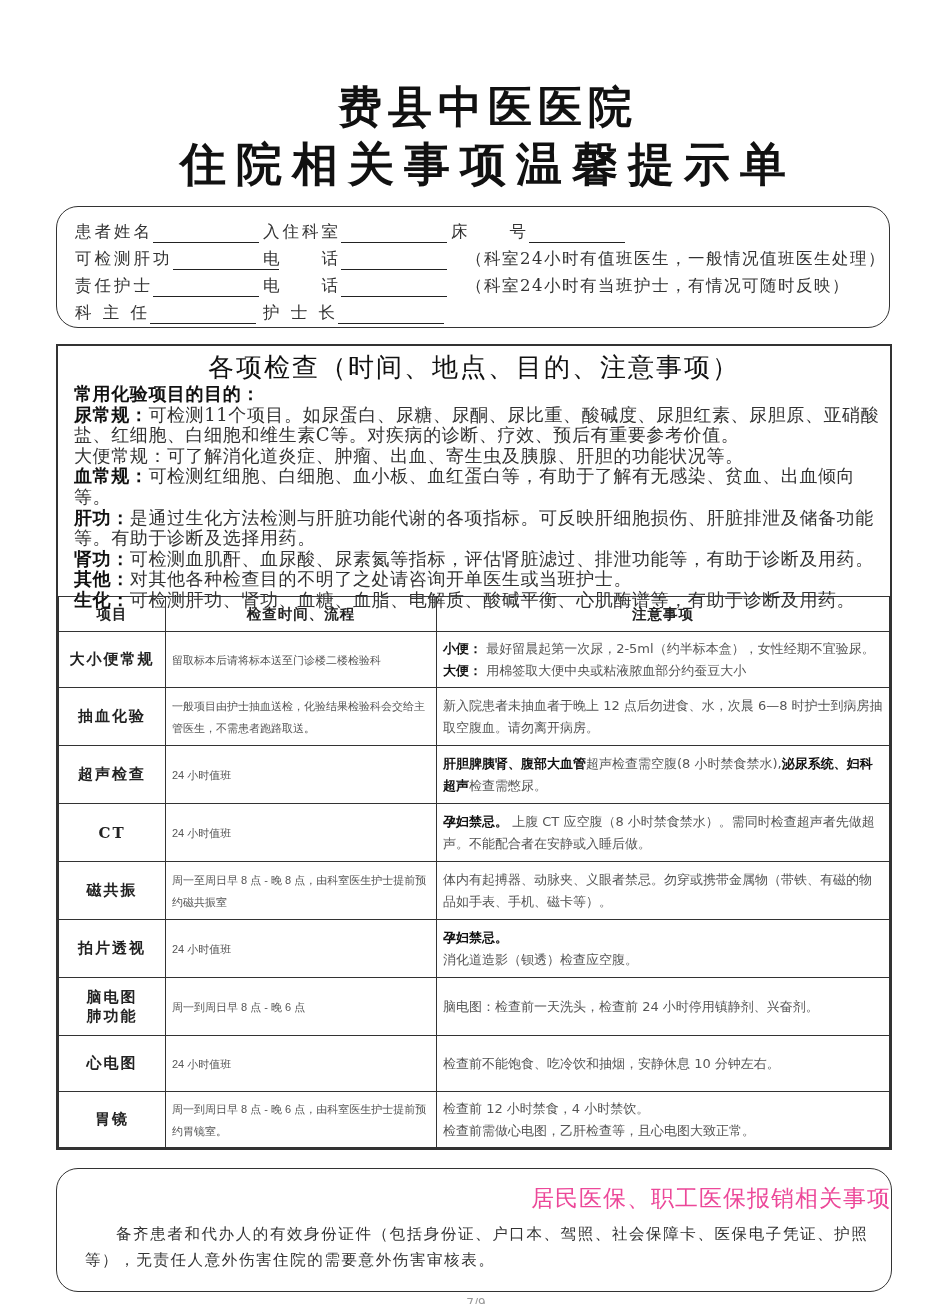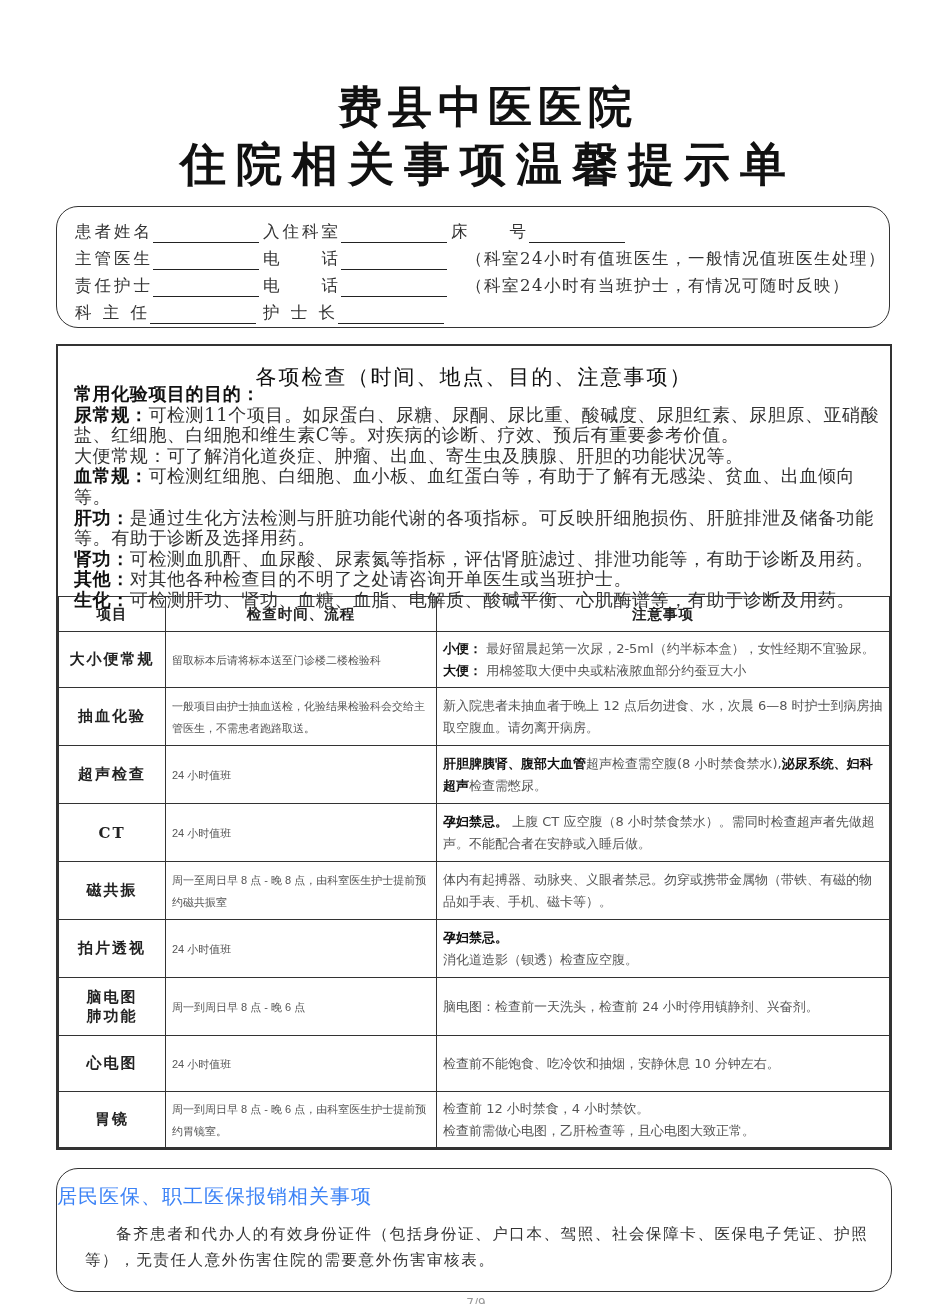--- a/index.html
+++ b/index.html
@@ -13,53 +13,53 @@
   .info-box { position:absolute; left:56px; top:206px; width:834px; height:122px;
               border:1.5px solid #333; border-radius:22px; box-sizing:border-box; }
   .info-row { position:absolute; left:18px; height:26px; font-size:16.5px; color:#333; white-space:nowrap; }
   .field { position:absolute; top:0; }
   .field .lbl { display:inline-block; letter-spacing:3px; }
   .field .blank { display:inline-block; width:106px; border-bottom:1px solid #222; height:18px; vertical-align:bottom; margin-left:0; }
   .note { position:absolute; left:374px; top:0; letter-spacing:1.5px;margin-left:17px; }
 
   .exam { position:absolute; left:56px; top:344px; width:836px; height:806px;
           border:2px solid #333; box-sizing:border-box; }
-  .exam-title { position:absolute; left:0; top:17px; width:100%; text-align:center; font-size:21px; letter-spacing:2px; color:#111; }
+  .exam-title { position:absolute; left:0; top:4px; width:100%; text-align:center; font-size:26px; letter-spacing:2px; color:#111; }
   .purpose { position:absolute; left:16px; top:38px; width:808px; font-size:18px; line-height:20.6px; color:#333; letter-spacing:0.6px; }
   .purpose b { color:#111; }
   .purpose p { margin:0; }
 
   table.exam-table { position:absolute; left:0; top:250px; width:832px; border-collapse:collapse; font-size:13.5px; }
   table.exam-table td, table.exam-table th { border:1.5px solid #333; padding:0 6px; vertical-align:middle;margin-top:40px; }
   table.exam-table th { height:34px; font-weight:bold; font-size:14.5px; color:#222; letter-spacing:1px; }
   .c1 { width:94px; text-align:center; font-weight:bold; font-size:15px; color:#222; letter-spacing:2px; }
   .c2 { width:258px; color:#555; line-height:22px; font-family:Liberation Sans, sans-serif; font-size:11px; }
   .c3 { color:#555; line-height:22px; font-family:"DejaVu Sans","Liberation Sans",sans-serif; font-size:13px; }
   .c3 b { color:#111; }
 
   .insurance { position:absolute; left:56px; top:1168px; width:836px; height:124px;
                border:1.5px solid #333; border-radius:22px; box-sizing:border-box; }
-  .ins-title { position:absolute; left:0; top:14px; width:100%; text-align:left; font-size:20px; color:#3b82f6; letter-spacing:1px; }
+  .ins-title { position:absolute; left:0; top:14px; width:100%; text-align:right; font-size:23px; color:#ec4899; letter-spacing:1px; }
   .ins-body { position:absolute; left:28px; top:52px; width:790px; font-size:15.5px; line-height:26px; color:#333; letter-spacing:1.6px; text-indent:2em; }
   .page-num { position:absolute; left:0; top:1296px; width:952px; text-align:center; font-size:12px; color:#999; font-family:"DejaVu Sans",sans-serif; }
 </style>
 </head>
 <body>
 
 <div class="title title1">费县中医医院</div>
 <div class="title title2">住院相关事项温馨提示单</div>
 
 <div class="info-box">
   <div class="info-row" style="top:14px">
     <span class="field" style="left:0"><span class="lbl">患者姓名</span><span class="blank"></span></span>
     <span class="field" style="left:188px"><span class="lbl">入住科室</span><span class="blank"></span></span>
     <span class="field" style="left:376px"><span class="lbl">床　　号</span><span class="blank" style="width:96px"></span></span>
   </div>
   <div class="info-row" style="top:41px">
-    <span class="field" style="left:0"><span class="lbl">主管医生</span><span class="blank"></span></span>
+    <span class="field" style="left:0"><span class="lbl">可检测肝功</span><span class="blank"></span></span>
     <span class="field" style="left:188px"><span class="lbl">电　　话</span><span class="blank"></span></span>
     <span class="note">（科室24小时有值班医生，一般情况值班医生处理）</span>
   </div>
   <div class="info-row" style="top:68px">
     <span class="field" style="left:0"><span class="lbl">责任护士</span><span class="blank"></span></span>
     <span class="field" style="left:188px"><span class="lbl">电　　话</span><span class="blank"></span></span>
     <span class="note">（科室24小时有当班护士，有情况可随时反映）</span>
   </div>
   <div class="info-row" style="top:95px">
     <span class="field" style="left:0"><span class="lbl">科 主 任</span><span class="blank"></span></span>

